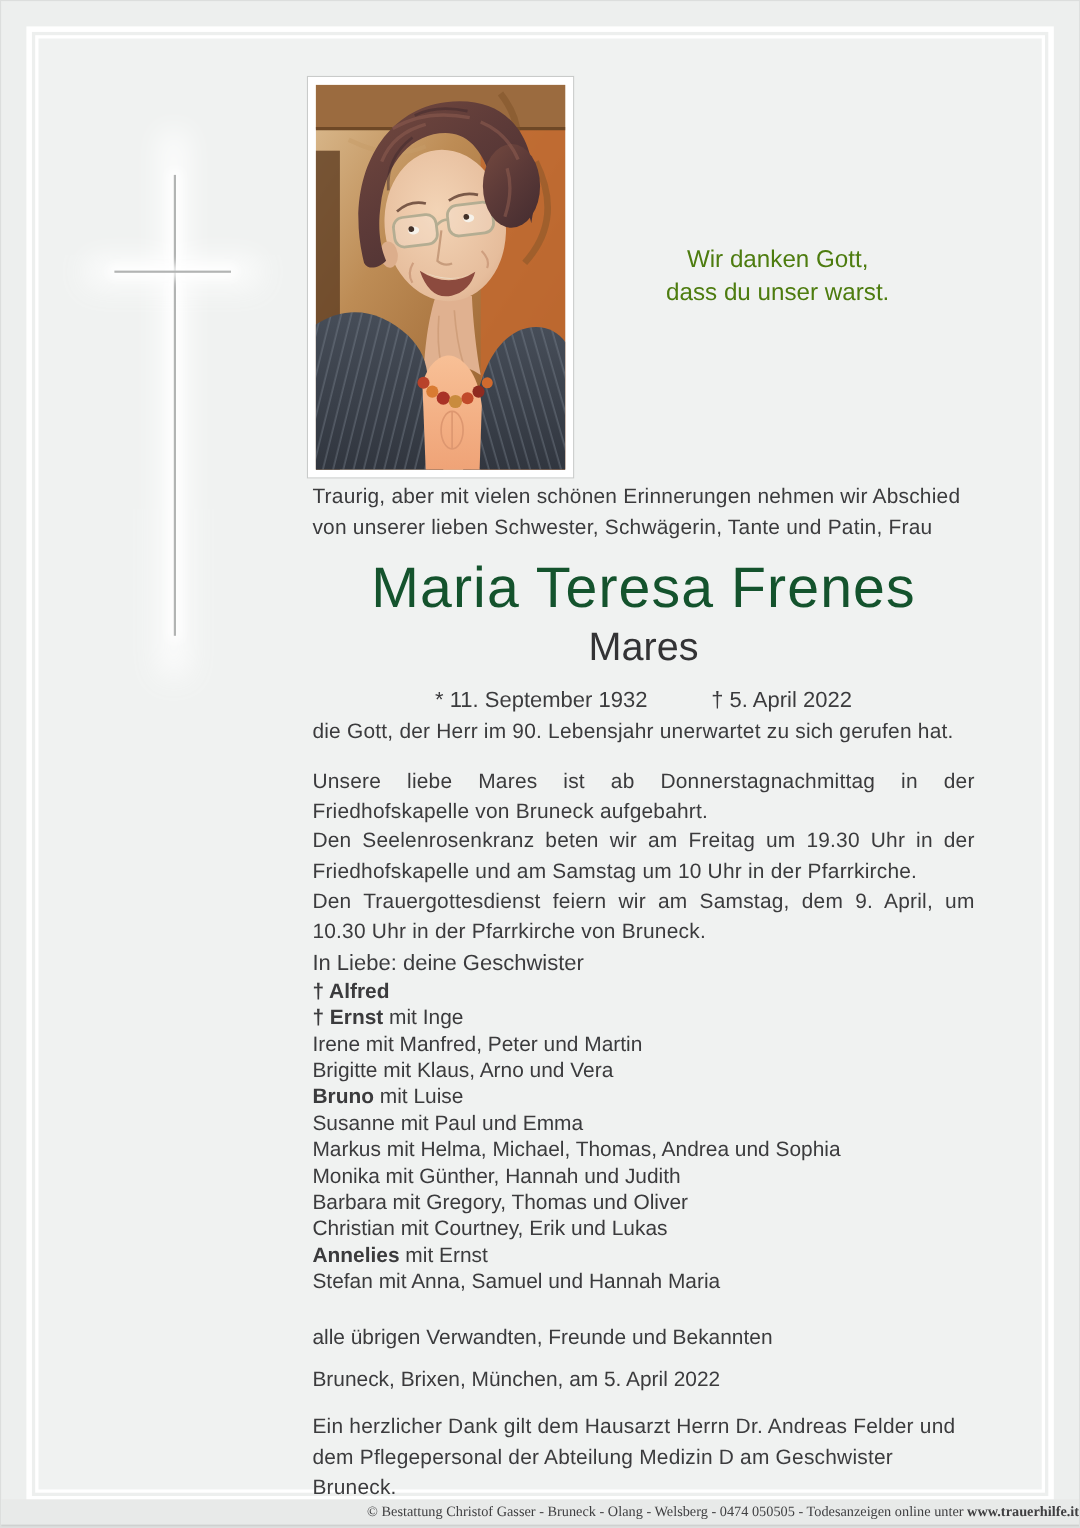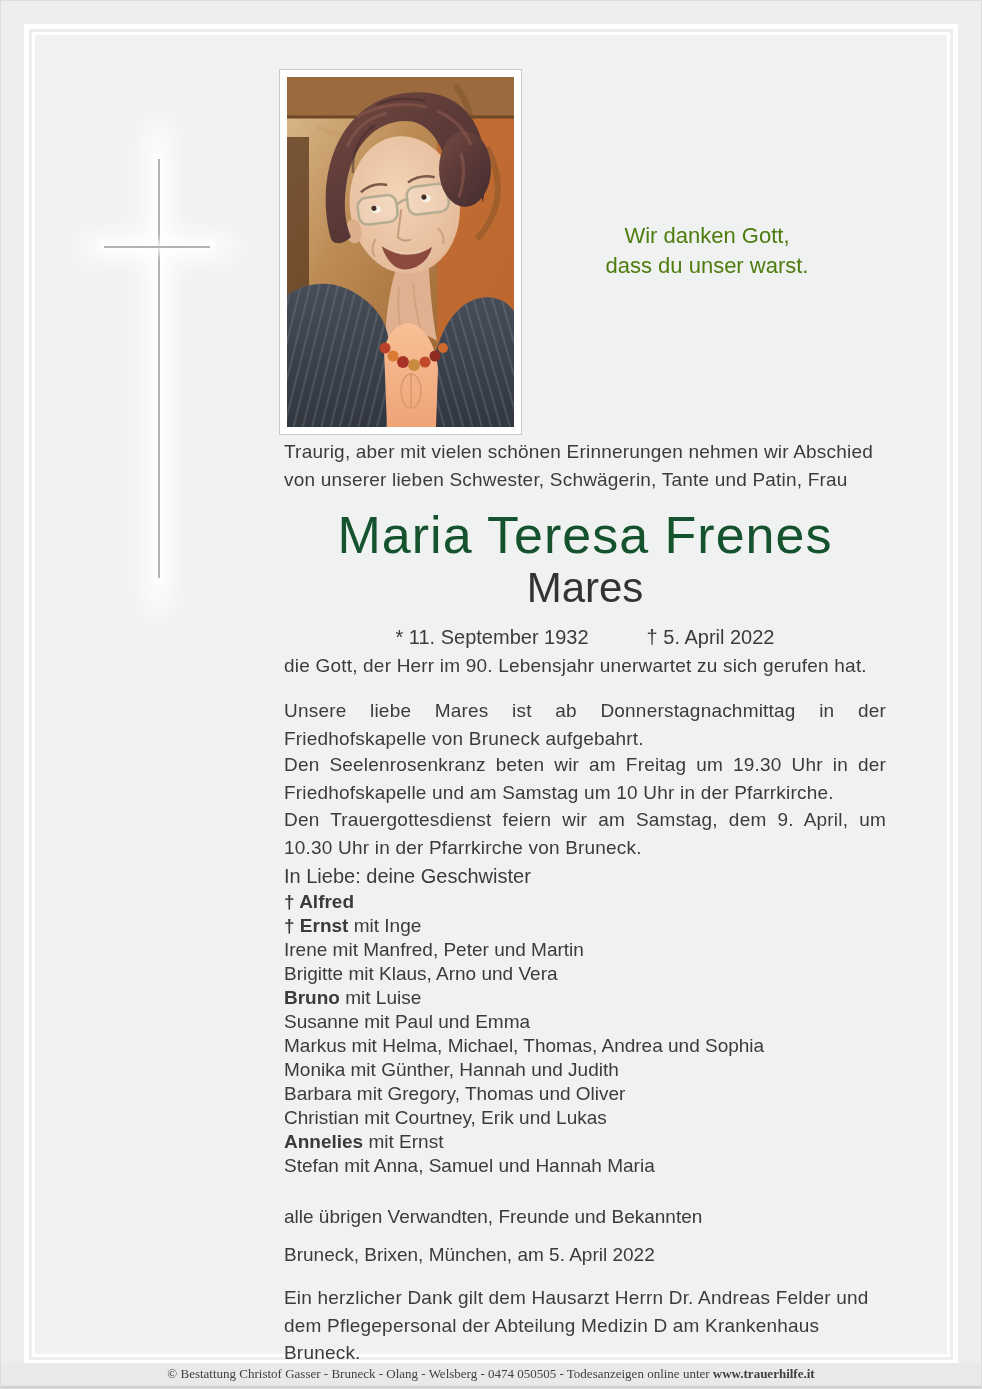--- a/index.html
+++ b/index.html
@@ -30,41 +30,41 @@
   
   .photo{position:absolute;left:278px;top:68px;background:#ffffff;padding:7px;border:1px solid #c9cbca;}
   .photo-canvas{width:227px;height:350px;display:block;}
 
   
   .motto{position:absolute;left:556px;top:220px;width:300px;text-align:center;font-size:22px;line-height:30px;color:#4d7c0f;}
 
   .col{position:absolute;left:283px;width:602px;}
   .intro{top:437px;font-size:19px;line-height:28px;letter-spacing:.2px;}
   .name{top:508px;font-size:52px;line-height:52px;font-weight:400;letter-spacing:1px;text-align:center;color:#14532d;white-space:nowrap;}
-  .nickname{top:570px;font-size:42px;line-height:33px;text-align:center;color:#333335;}
+  .nickname{top:570px;font-size:36px;line-height:33px;text-align:center;color:#333335;}
   .dates{top:624px;font-size:20px;line-height:24px;display:flex;justify-content:center;gap:58px;}
   .called{top:651px;font-size:19px;line-height:28px;letter-spacing:.2px;}
   .para{font-size:19px;line-height:27.5px;letter-spacing:.2px;text-align:justify;}
   .p1{top:696px;}  .p2{top:750px;}  .p3{top:805px;}
   .farewell{top:861px;font-size:20px;line-height:28px;}
   .family{top:889px;font-size:19px;line-height:24px;list-style:none;margin:0;padding:0;}
   .family li{margin:0;padding:0;}
   .ind1{padding-left:84px;}
   .ind2{padding-left:107px;}
   .family .b{font-weight:700;}
   .closing{top:1202px;font-size:19px;line-height:28px;}
   .placedate{top:1240px;font-size:19px;line-height:28px;}
   .thanks{top:1283px;font-size:19px;line-height:27.5px;letter-spacing:.2px;}
 
   
   .footer{
     position:absolute;left:0;right:0;bottom:0;height:23px;
     background:#e8eae9;border-bottom:2px solid #cfd1d0;
     font-family:"Liberation Serif", serif;font-size:13px;line-height:22px;
-    color:#3f3f41;text-align:center;white-space:nowrap;
+    color:#3f3f41;text-align:right;white-space:nowrap;
   }
   .footer b{font-weight:700;}
 </style>
 </head>
 <body>
 
 <div class="page">
 
   <div class="content-bg"></div>
   <div class="frame-outer"></div>
@@ -222,19 +222,19 @@
     <li class="ind2"><span class="b"></span><span>Markus mit Helma, Michael, Thomas, Andrea und Sophia</span></li>
     <li class="ind2"><span class="b"></span><span>Monika mit Günther, Hannah und Judith</span></li>
     <li class="ind2"><span class="b"></span><span>Barbara mit Gregory, Thomas und Oliver</span></li>
     <li class="ind2"><span class="b"></span><span>Christian mit Courtney, Erik und Lukas</span></li>
     <li class="ind1"><span class="b">Annelies</span><span> mit Ernst</span></li>
     <li class="ind2"><span class="b"></span><span>Stefan mit Anna, Samuel und Hannah Maria</span></li>
   </ul>
 
   <p class="col closing" style="margin:0">alle übrigen Verwandten, Freunde und Bekannten</p>
   <p class="col placedate" style="margin:0">Bruneck, Brixen, München, am 5. April 2022</p>
-  <p class="col thanks" style="margin:0">Ein herzlicher Dank gilt dem Hausarzt Herrn Dr. Andreas Felder und dem Pflegepersonal der Abteilung Medizin D am Krankenhaus Bruneck.</p>
+  <p class="col thanks" style="margin:0">Ein herzlicher Dank gilt dem Hausarzt Herrn Dr. Andreas Felder und dem Pflegepersonal der Abteilung Medizin D am Geschwister Bruneck.</p>
 
   <div class="footer">
     <span>© Bestattung Christof Gasser - Bruneck - Olang - Welsberg - 0474 050505 - Todesanzeigen online unter </span><b>www.trauerhilfe.it</b>
   </div>
 
 </div>
 
 </body></html>

